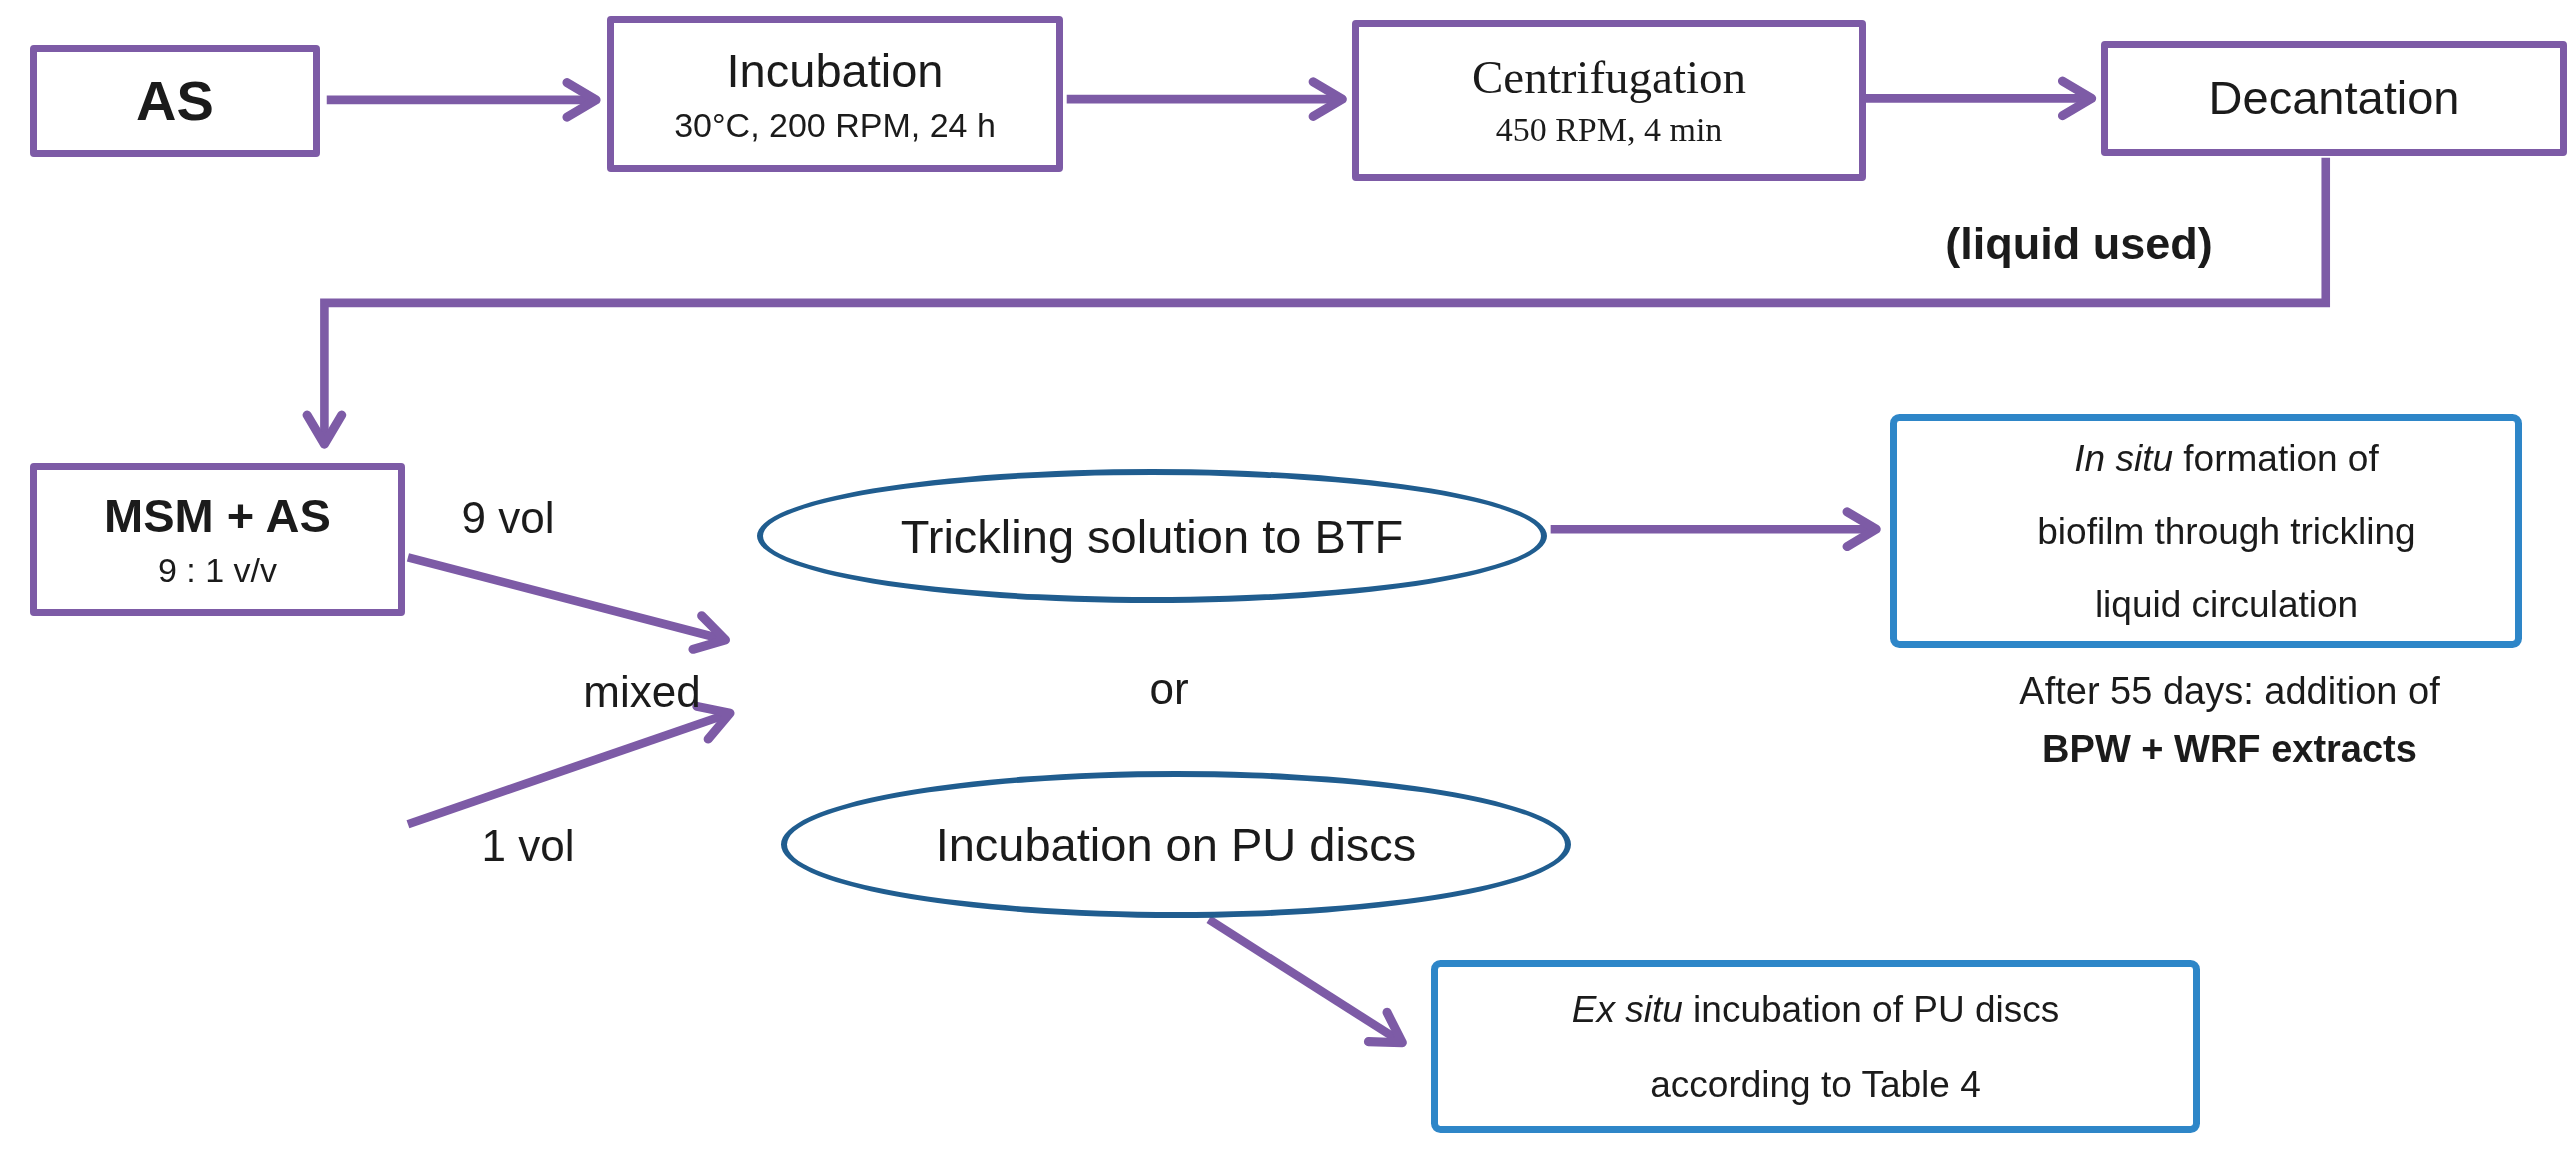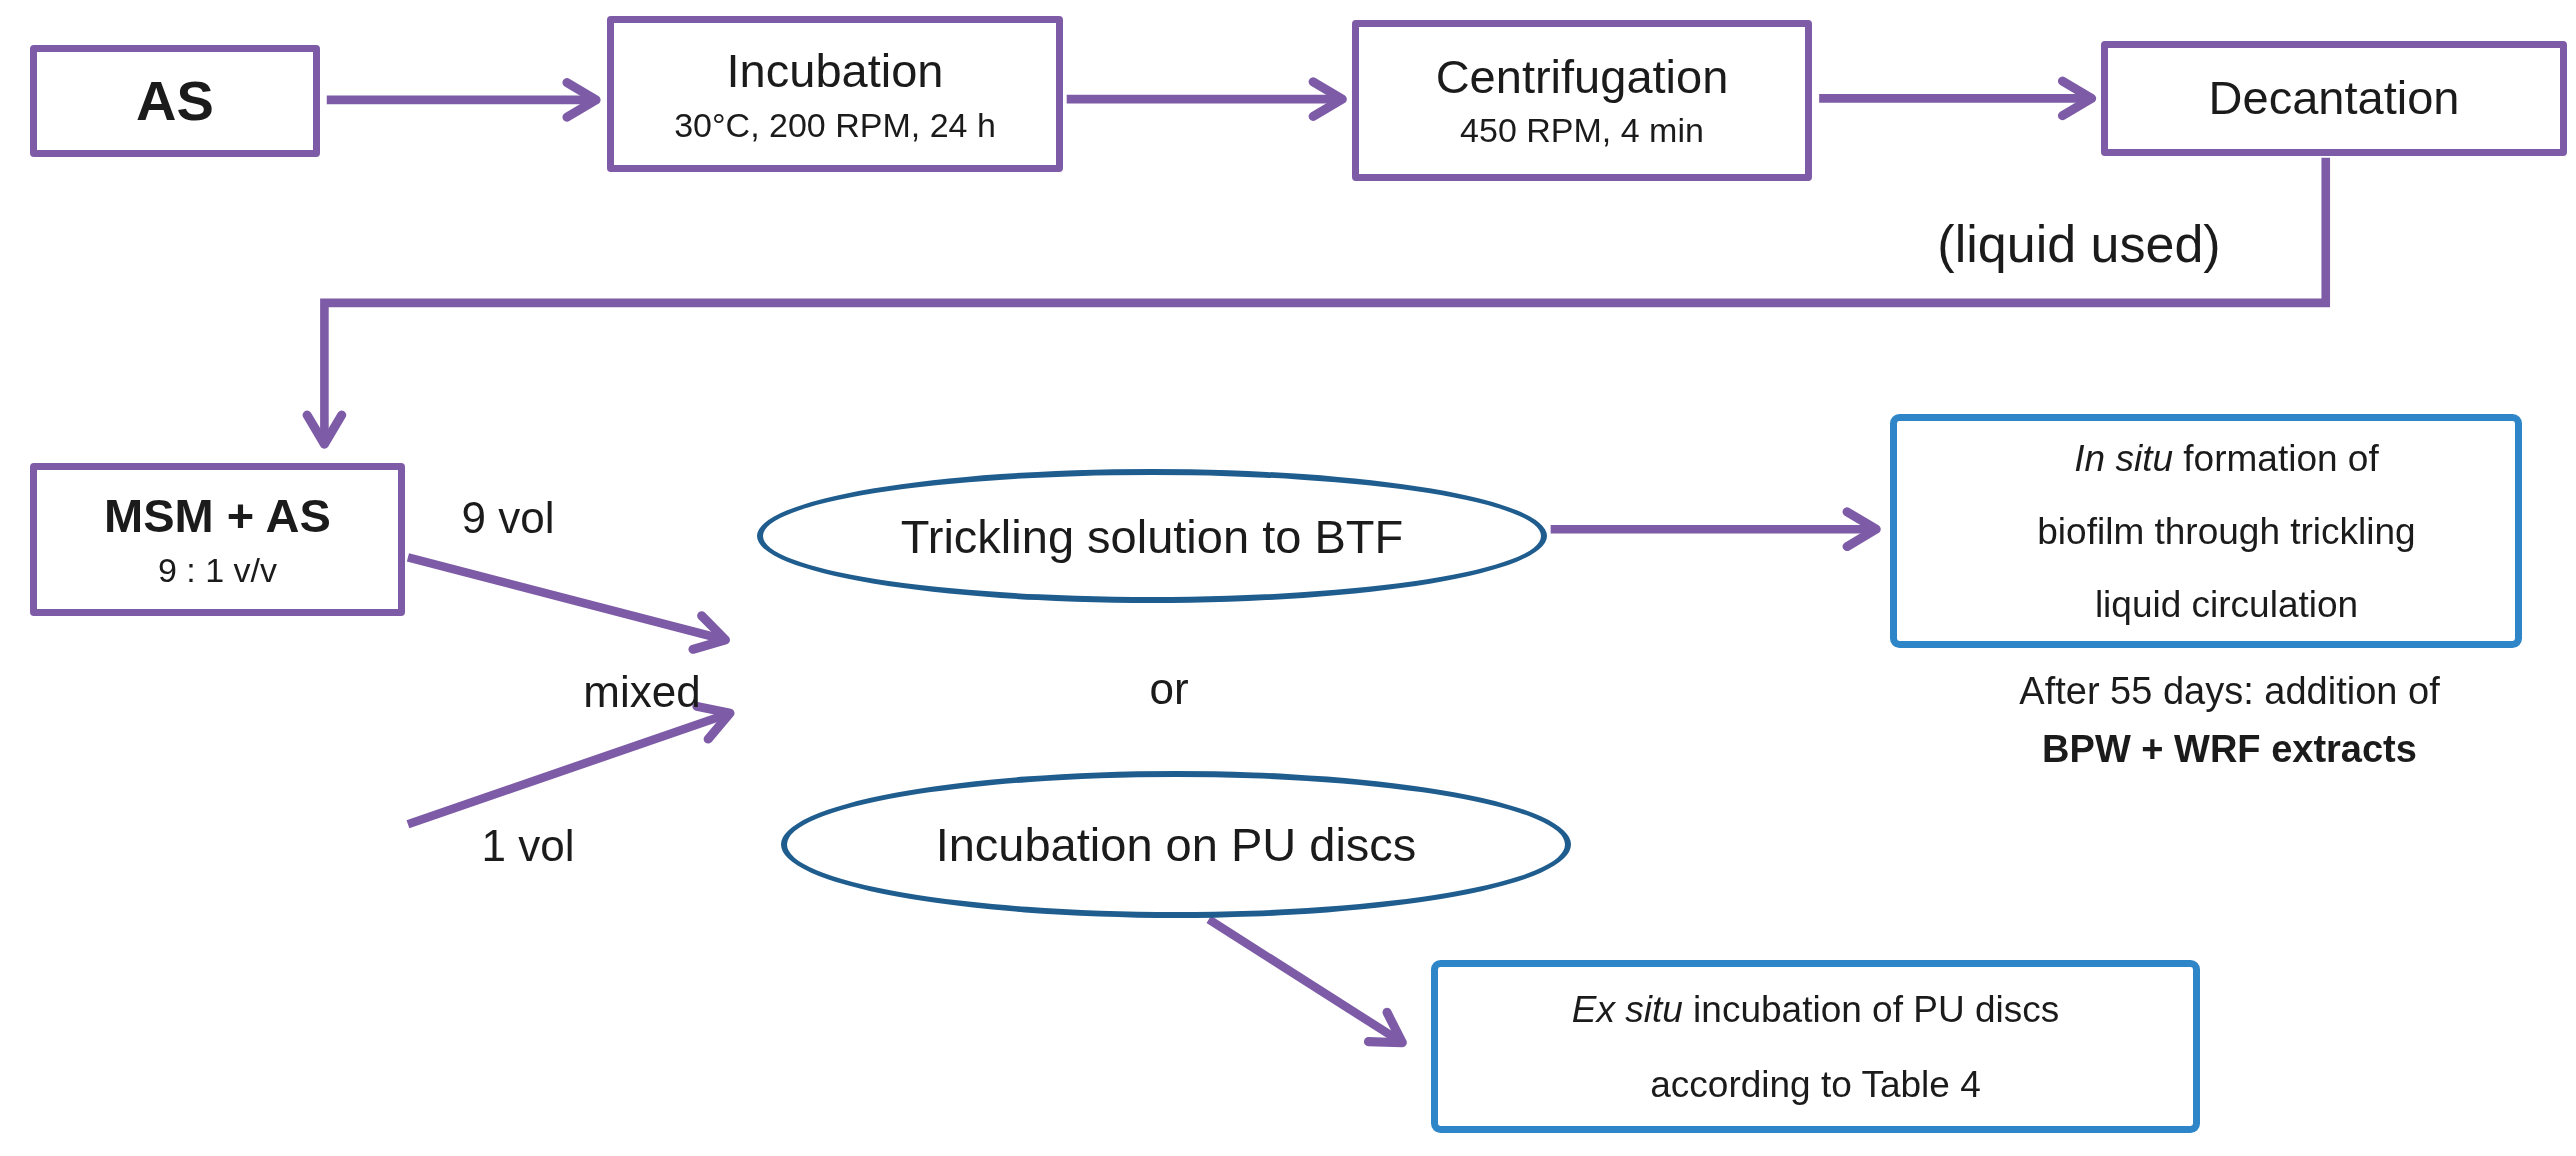--- a/index.html
+++ b/index.html
@@ -36,21 +36,21 @@
   }
   .title{font-size:47px;}
   .title-lg{font-size:56px;font-weight:bold;}
   .title-b{font-size:47px;font-weight:bold;}
   .subtitle{font-size:34px;margin-top:7.8px;}
   .ellipse-label{font-size:47px;white-space:nowrap;}
   .floating{
     position:absolute;transform:translate(-50%,-50%);
     white-space:nowrap;font-size:44px;
   }
-  .lbl-liquid{font-size:52px;}
+  .lbl-liquid{font-size:45px;font-weight:bold;}
   .lbl-or{font-size:44px;}
   .bb-line{font-size:37px;line-height:73px;white-space:nowrap;}
   .bb-line-ex{font-size:37px;line-height:75px;white-space:nowrap;}
   .it{font-style:italic;}
   .caption{
     position:absolute;text-align:center;font-size:38px;line-height:58px;
   }
   .caption .c2{font-weight:bold;}
 </style>
 </head>
@@ -76,21 +76,21 @@
 
   <div class="pbox" style="left:30px;top:45px;width:290px;height:112px;">
     <div class="title-lg">AS</div>
   </div>
 
   <div class="pbox" style="left:607px;top:16.4px;width:456px;height:156px;">
     <div class="title">Incubation</div>
     <div class="subtitle">30°C, 200 RPM, 24 h</div>
   </div>
 
-  <div class="pbox" style="left:1352px;top:19.5px;width:460px;height:161px;">
+  <div class="pbox" style="left:1352px;top:19.5px;width:514px;height:161px;font-family:Liberation Serif, serif;">
     <div class="title">Centrifugation</div>
     <div class="subtitle">450 RPM, 4 min</div>
   </div>
 
   <div class="pbox" style="left:2101px;top:41px;width:466px;height:115px;">
     <div class="title">Decantation</div>
   </div>
 
   <div class="floating lbl-liquid" style="left:2079px;top:244px;">(liquid used)</div>
 

